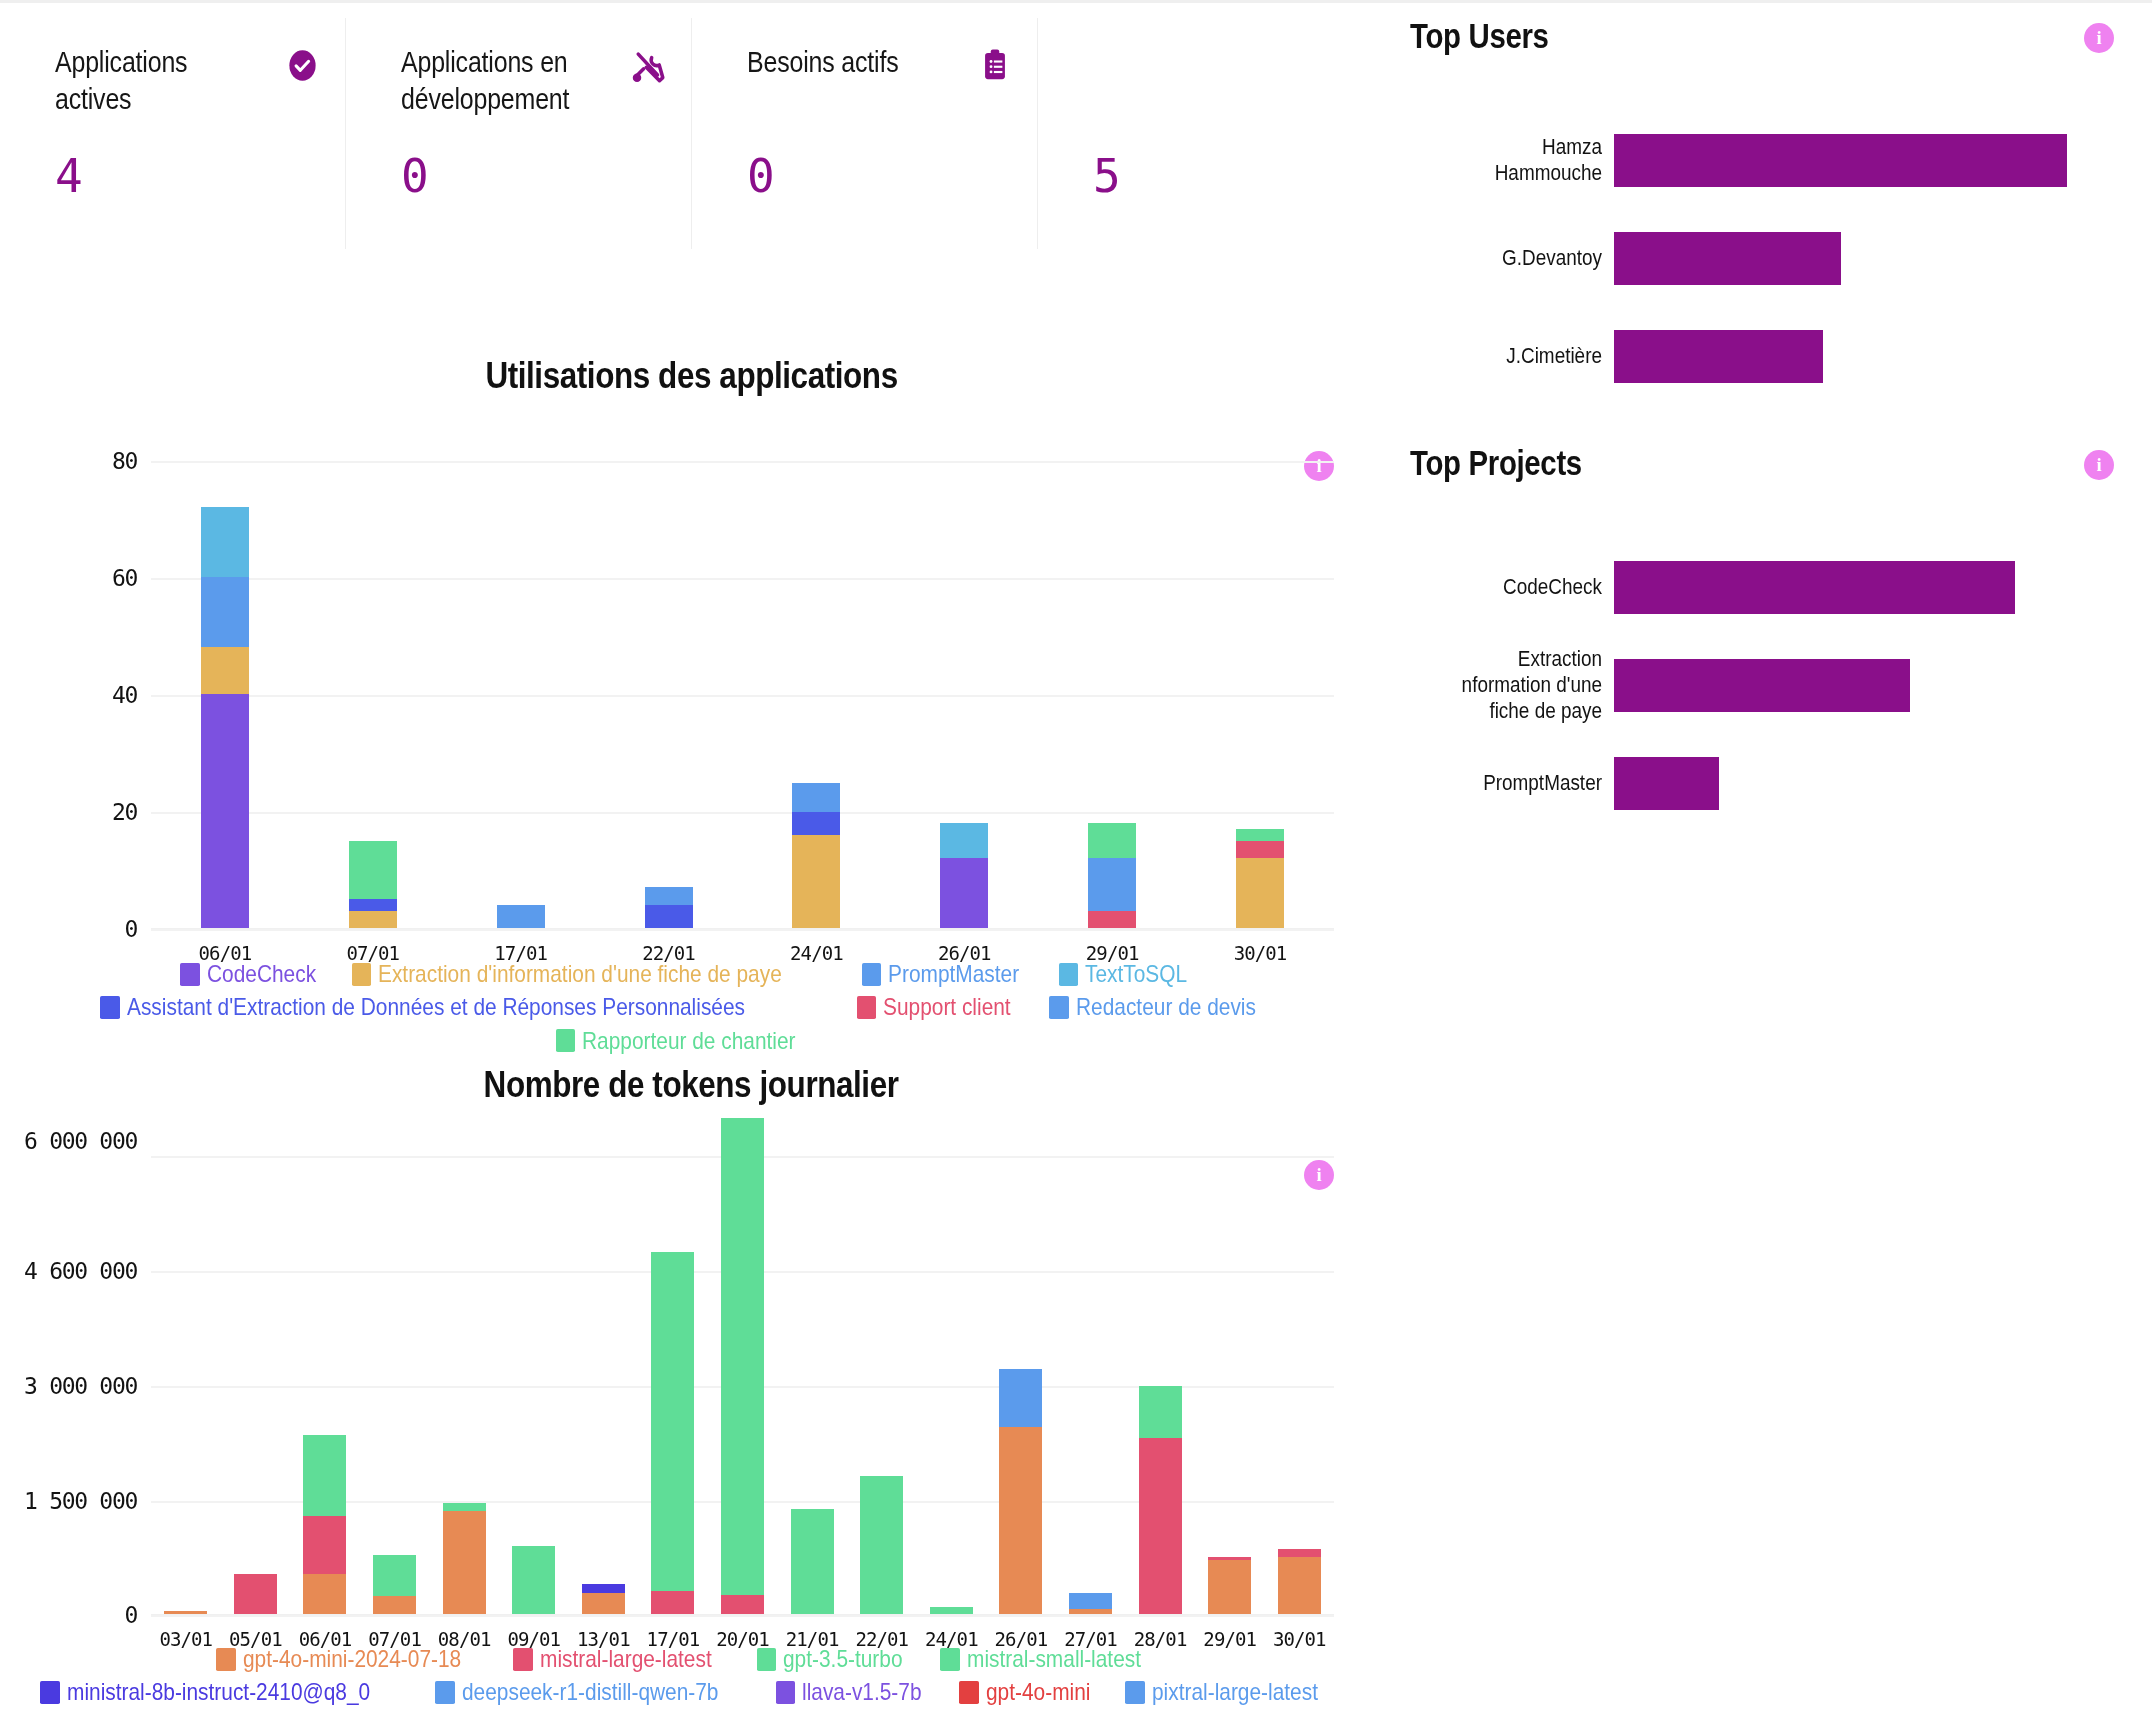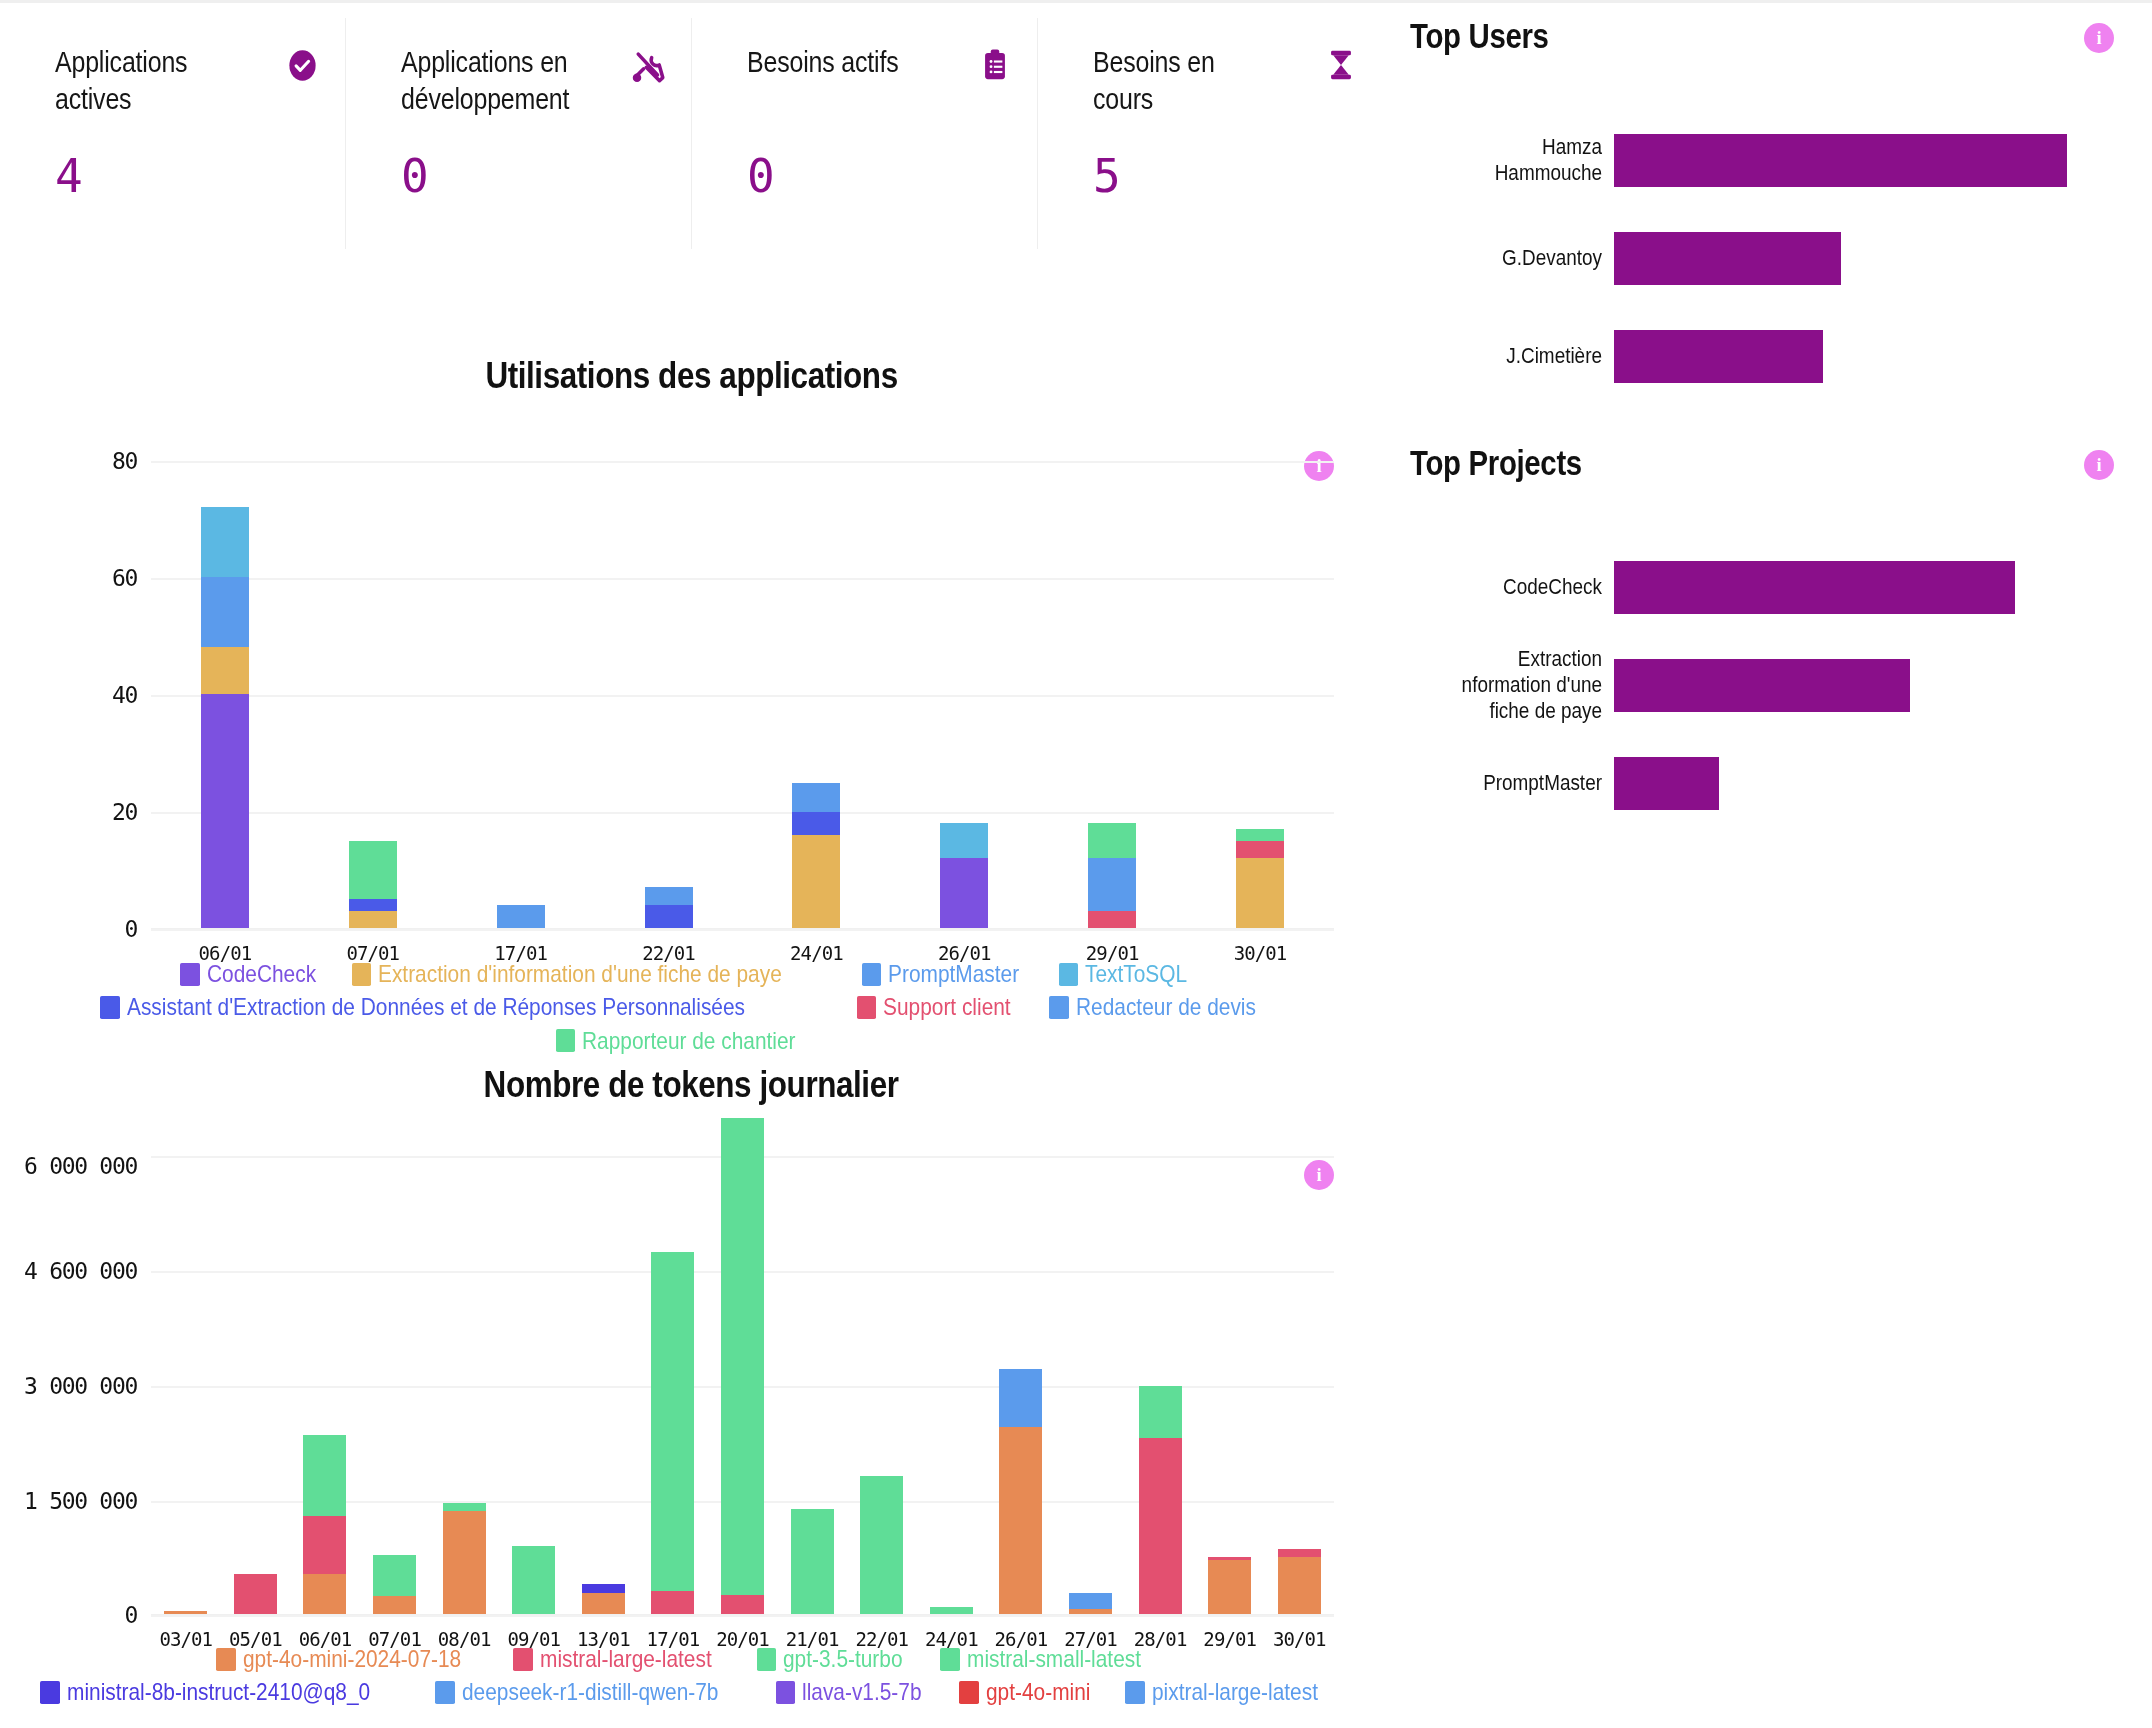--- a/index.html
+++ b/index.html
@@ -158,31 +158,20 @@
             <rect x="11.2" y="12.5" width="6" height="1.5" fill="#fff"></rect>
           <circle cx="9.2" cy="16.9" r="1" fill="#fff"></circle>
             <rect x="11.2" y="16.2" width="6" height="1.5" fill="#fff"></rect>
         </svg>
       </div>
     </div>
     <div class="kpi-value">0</div>
   </div>
 
   <div class="kpi-card">
-    <div class="kpi-head">
-      <div class="kpi-title">Besoins en cours</div>
-      <div class="kpi-icon">
-        <svg width="34" height="34" viewBox="0 0 24 24" fill="currentColor">
-          <rect x="5" y="2" width="14" height="3.2" rx="1"></rect>
-          <rect x="5" y="18.8" width="14" height="3.2" rx="1"></rect>
-          <path d="M6.5 5.2h11L12 12z"></path>
-          <path d="M6.5 18.8h11L12 12z"></path>
-        </svg>
-      </div>
-    </div>
     <div class="kpi-value">5</div>
   </div>
 
 </div>
 
 <div class="side-panel" id="top-users-panel">
   <div class="panel-title">Top Users</div>
   <div class="info-badge">i</div>
   <div class="hbar-chart" id="top-users-bars">
       <div class="hbar-row">
@@ -361,21 +350,21 @@
       <div class="plot" style="height: 474px;">
         <div class="gridline" style="top: 474px;"></div>
         <div class="ytick" style="top: 474px;">0</div>
         <div class="gridline" style="top: 360px;"></div>
         <div class="ytick" style="top: 360px;">1 500 000</div>
         <div class="gridline" style="top: 245px;"></div>
         <div class="ytick" style="top: 245px;">3 000 000</div>
         <div class="gridline" style="top: 130px;"></div>
         <div class="ytick" style="top: 130px;">4 600 000</div>
         <div class="gridline" style="top: 15.3px;"></div>
-        <div class="ytick" style="top: 25px; margin-left: 48px;">6 000 000</div>
+        <div class="ytick" style="top: 0; margin-left: 48px;">6 000 000</div>
         <div class="bars">
           <div class="bar-slot">
             <div class="bar" style="width: 43px;">
               <div class="seg" style="height: 3.1px; background: rgb(231, 138, 84);"></div>
             </div>
             <div class="xtick">03/01</div>
           </div>
           <div class="bar-slot">
             <div class="bar" style="width: 43px;">
               <div class="seg" style="height: 40px; background: rgb(227, 80, 112);"></div>

